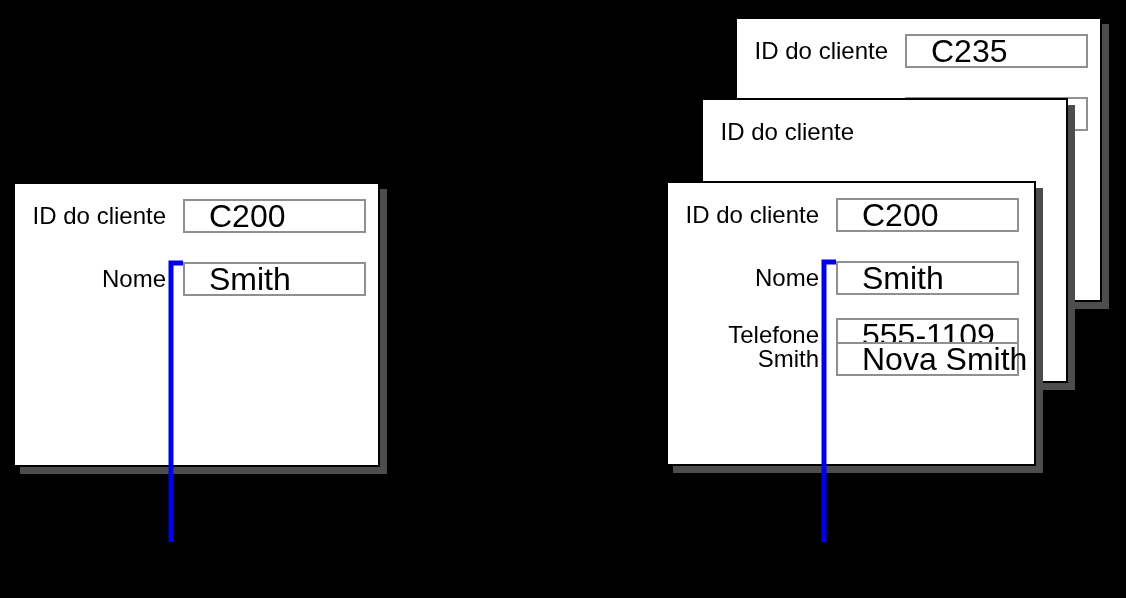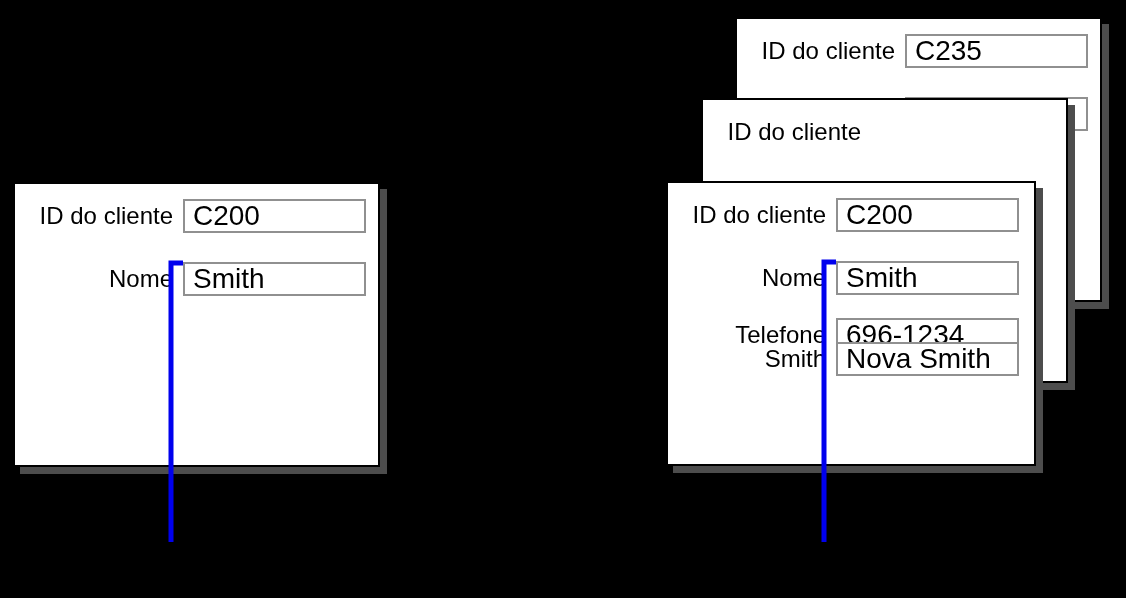--- a/index.html
+++ b/index.html
@@ -39,37 +39,36 @@
     position: absolute;
     left: 0;
     top: 0;
     width: 151px;
     height: 34px;
     line-height: 34px;
     text-align: right;
     font-size: 24px;
     color: var(--text, #000000);
     white-space: nowrap;
-    padding-left: 7px;
   }
   .box {
     position: absolute;
     box-sizing: border-box;
     left: 168px;
     top: 0;
     width: 183px;
     height: 34px;
     background: var(--card_bg, #ffffff);
     border: 2px solid var(--box_border, #909090);
   }
   .val {
     display: block;
     line-height: 30px;
-    padding-left: 8px;
-    font-size: 28px;
+    padding-left: 24px;
+    font-size: 32px;
     color: var(--text, #000000);
     white-space: nowrap;
   }
   #connector-overlay {
     position: absolute;
     left: 0;
     top: 0;
     width: 1126px;
     height: 598px;
     z-index: 10;
@@ -134,21 +133,21 @@
   </div>
   <div class="row r1">
     <span class="lbl">Nome</span>
     <div class="box">
       <span class="val">Smith</span>
     </div>
   </div>
   <div class="row r2">
     <span class="lbl">Telefone</span>
     <div class="box">
-      <span class="val">696-1234</span>
+      <span class="val">555-1109</span>
     </div>
   </div>
   <div class="row r3">
     <span class="lbl">Smith</span>
     <div class="box">
       <span class="val">Nova Smith</span>
     </div>
   </div>
 </div>
 

